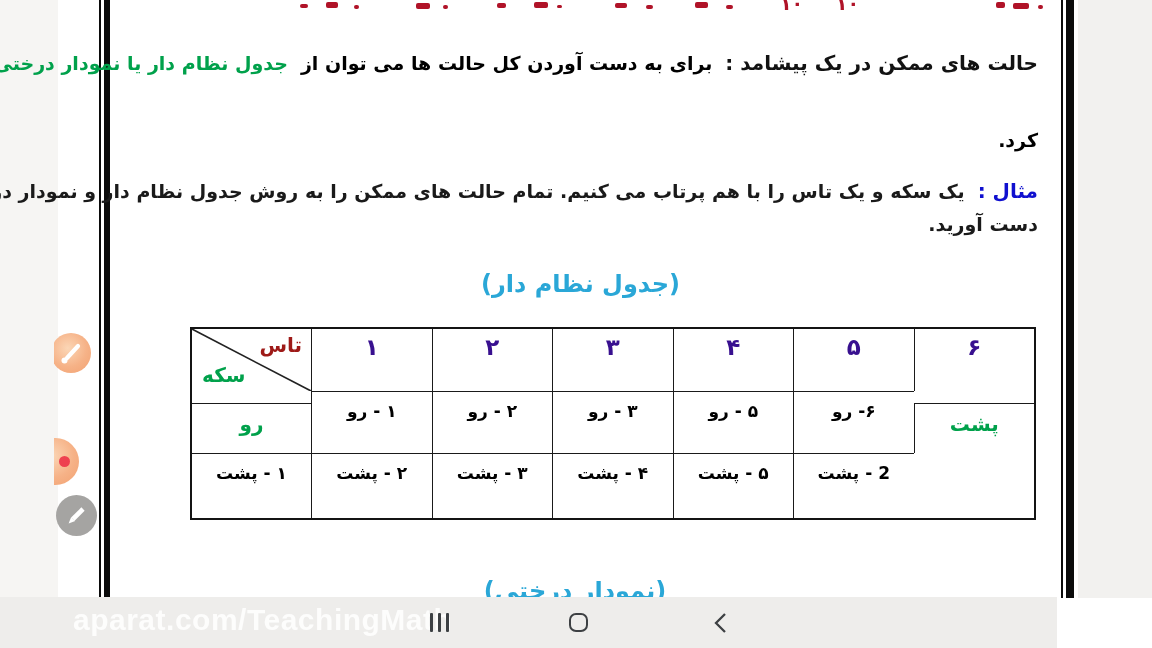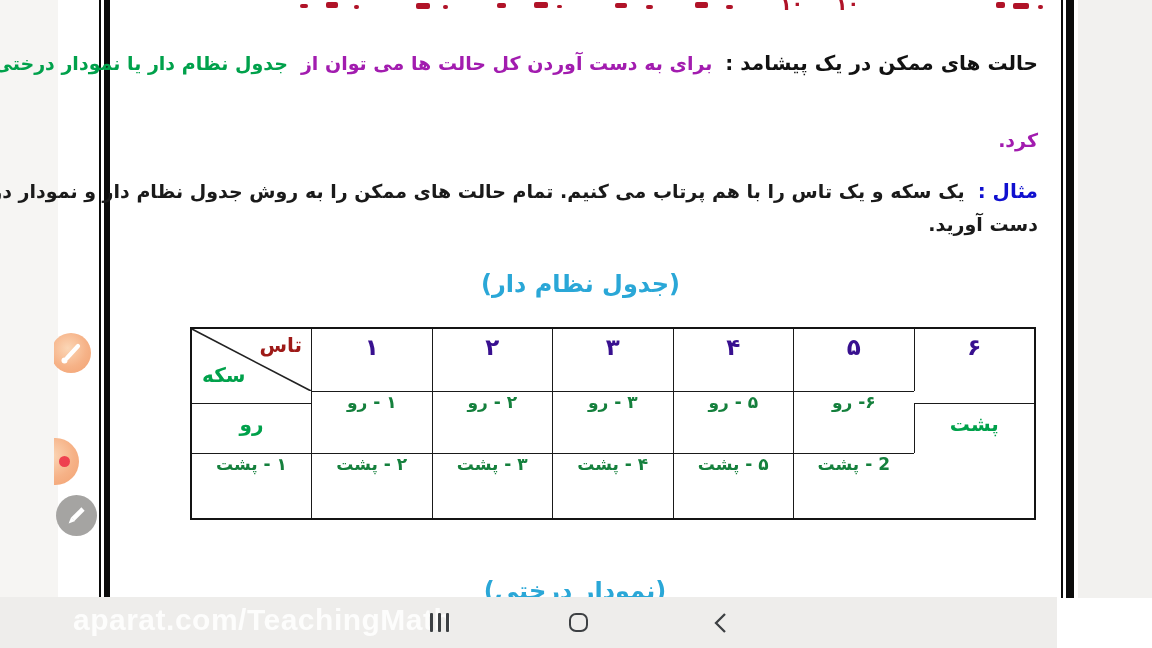--- a/index.html
+++ b/index.html
@@ -16,39 +16,39 @@
   .vl-right-thick{left:1066px;width:8px;}
 
   
   .frag{position:absolute;background:#b01328;border-radius:2px;}
   .crop-num{position:absolute;left:780px;top:-8px;color:#b01328;font-weight:bold;font-size:19px;word-spacing:26px;white-space:nowrap;}
 
   
   .rtl-line{position:absolute;right:114px;direction:rtl;white-space:nowrap;font-weight:bold;font-size:19px;color:#111;}
   .rtl-line span + span{margin-right:0.33em;}
   .c-term{color:#121212;font-size:20px;}
-  .c-red{color:#a21caf;}
+  .c-red{color:#000000;}
   .c-green{color:#00a14b;}
   .c-blue{color:#1010cf;font-size:20px;}
   .c-black{color:#1a1a1a;}
   .sec-title{position:absolute;font-weight:bold;font-size:24px;color:#2aa7d7;text-align:center;white-space:nowrap;}
   .title-table{left:478px;top:270px;width:205px;}
   .title-tree{left:460px;top:577px;width:230px;z-index:1;}
 
   
   .tbl{position:absolute;left:190px;top:327px;width:846px;height:193px;border:2px solid #141414;
        display:grid;grid-template-columns:119px repeat(6,1fr);grid-template-rows:62px 62px 1fr;
        direction:ltr;background:#fff;box-sizing:border-box;}
   .t-cell{border-left:1.5px solid #1a1a1a;border-top:1.5px solid #1a1a1a;display:flex;justify-content:center;
           align-items:flex-start;font-weight:bold;box-sizing:border-box;}
   .tbl > div:nth-child(-n+7){border-top:none;}
   .tbl > div:nth-child(7n+1){border-left:none;}
   .t-head{color:#38108f;font-size:23px;padding-top:5px;}
   .t-coin{color:#00a14b;font-size:20px;padding-top:8px;margin-top:12px;}
-  .t-data{color:#15803d;font-size:17px;direction:rtl;}
+  .t-data{color:#000000;font-size:17px;padding-top:9px;direction:rtl;}
   .t-corner{position:relative;}
   .t-corner svg{position:absolute;inset:0;width:100%;height:100%;}
   .corner-top{position:absolute;top:4px;right:9px;color:#9e1a18;font-size:20px;}
   .corner-bottom{position:absolute;bottom:4px;left:10px;color:#00a14b;font-size:20px;}
 
   
   .tool-wrap{position:absolute;overflow:hidden;z-index:3;}
   .tool-circle{position:absolute;border-radius:50%;}
   .peach{background:radial-gradient(circle at 42% 38%,#fbd6b6 0%,#f6b287 55%,#f2a171 100%);}
   .w1{left:54px;top:333px;width:44px;height:42px;}

